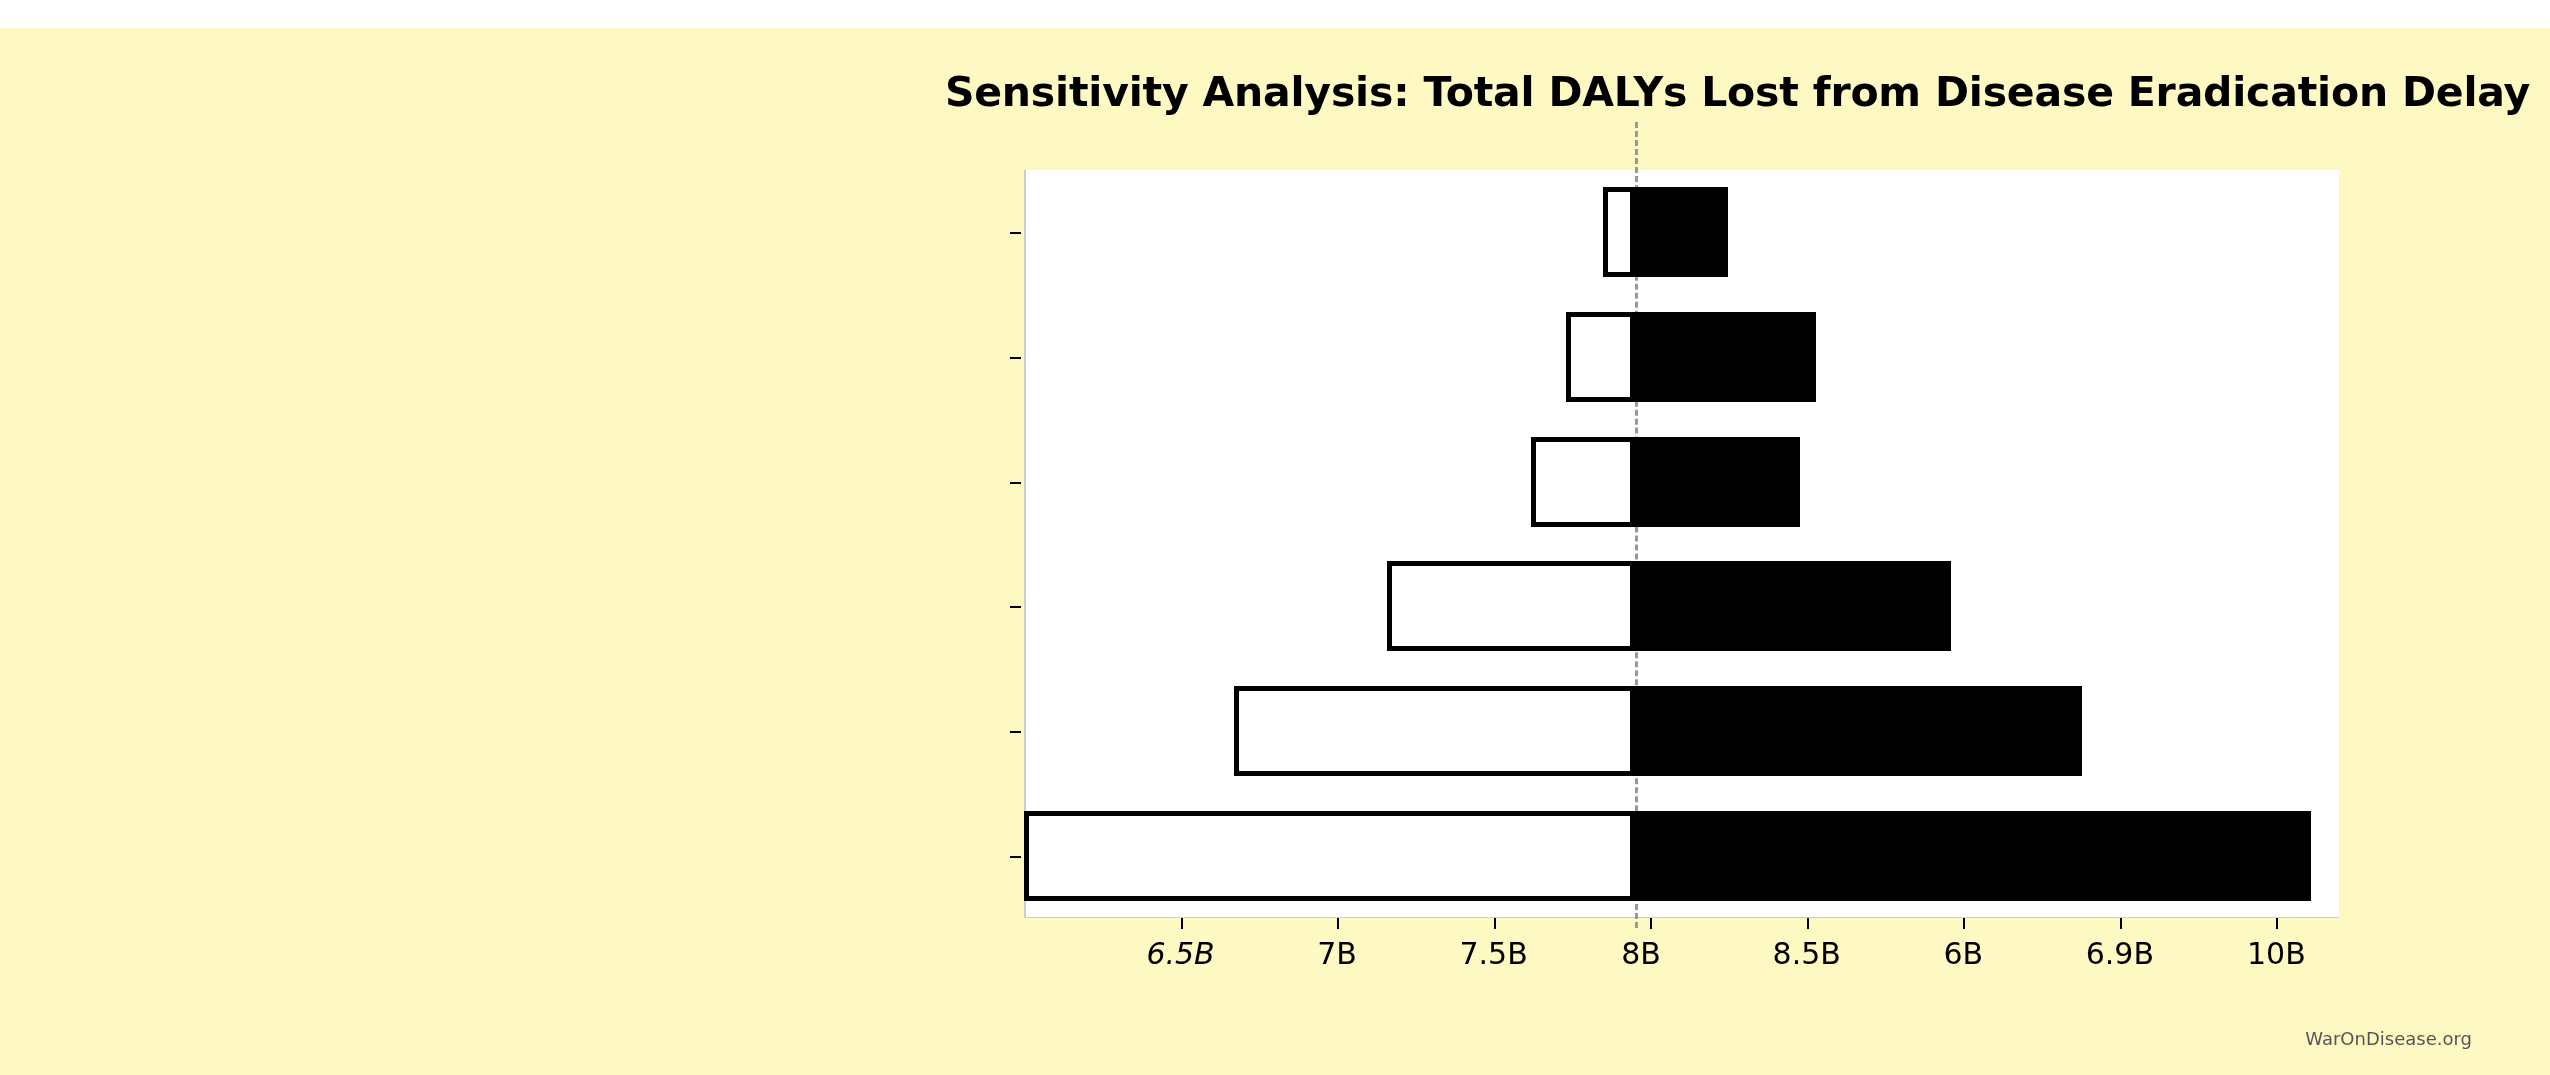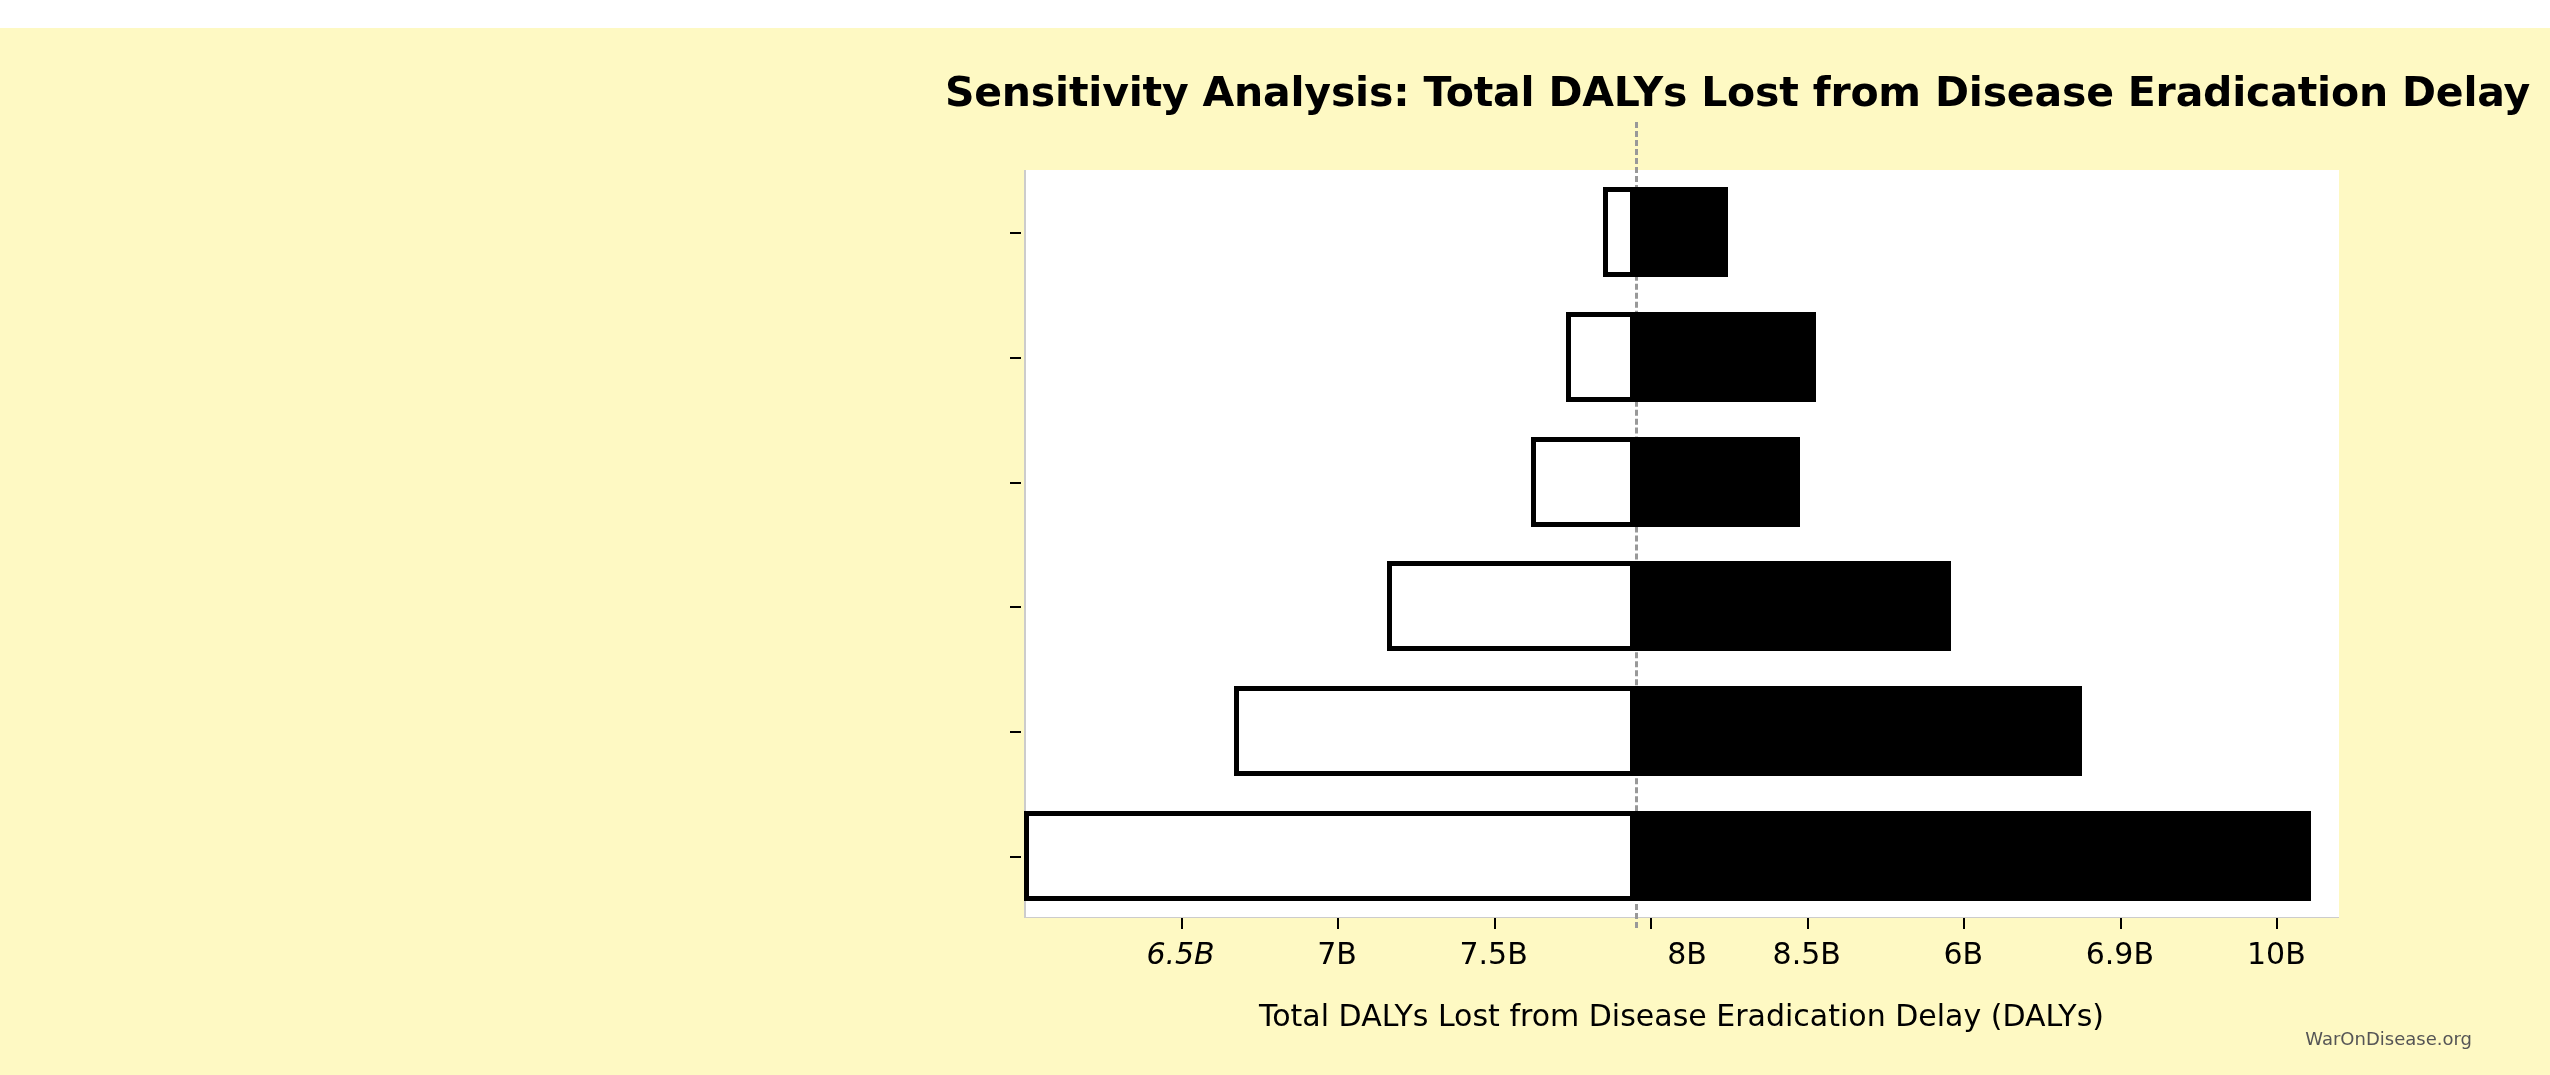--- a/index.html
+++ b/index.html
@@ -185,31 +185,30 @@
         <div class="ytick-mark" style="top: 685.667px;"></div>
       </div>
     <div id="xticks-container">
         <div class="xtick-mark" style="left: 156.548px;"></div>
         <div class="xtick-label" style="left: 156.548px; font-style: italic;">6.5B</div>
         <div class="xtick-mark" style="left: 313.095px;"></div>
         <div class="xtick-label" style="left: 313.095px;">7B</div>
         <div class="xtick-mark" style="left: 469.643px;"></div>
         <div class="xtick-label" style="left: 469.643px;">7.5B</div>
         <div class="xtick-mark" style="left: 626.19px;"></div>
-        <div class="xtick-label" style="left: 663px;">8B</div>
+        <div class="xtick-label" style="left: 617px;">8B</div>
         <div class="xtick-mark" style="left: 782.738px;"></div>
         <div class="xtick-label" style="left: 782.738px;">8.5B</div>
         <div class="xtick-mark" style="left: 939.286px;"></div>
         <div class="xtick-label" style="left: 939.286px;">6B</div>
         <div class="xtick-mark" style="left: 1095.83px;"></div>
         <div class="xtick-label" style="left: 1095.83px;">6.9B</div>
         <div class="xtick-mark" style="left: 1252.38px;"></div>
         <div class="xtick-label" style="left: 1252.38px;">10B</div>
       </div>
   </div>
 
   <div id="ylabels-container"></div>
 
-  <div id="xaxis-title">Total DALYs Lost from Disease Eradication Delay (DALYs)</div>
 
   <div id="watermark">WarOnDisease.org</div>
 
 </div>
 
 </body></html>

